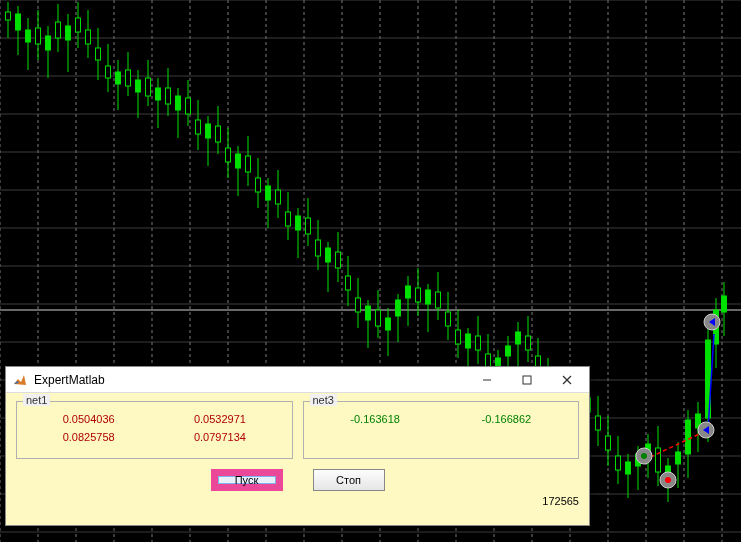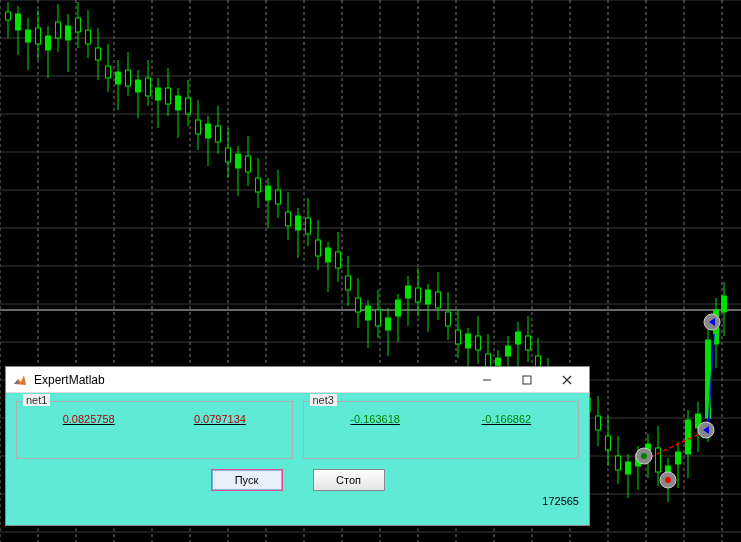--- a/index.html
+++ b/index.html
@@ -19,21 +19,21 @@
     background: #000;
   }
   .chart svg { display: block; }
   
   .dialog {
     position: absolute;
     left: 5px;
     top: 366px;
     width: 585px;
     height: 160px;
-    background: #5eead4;
+    background: #fef9c3;
     border: 1px solid #888;
     box-shadow: 2px 2px 6px rgba(0,0,0,.4);
     color: #000;
   }
   .titlebar {
     height: 26px;
     background: #fff;
     display: flex;
     align-items: center;
     padding: 0 2px 0 6px;
@@ -54,21 +54,20 @@
     font-family: Arial, sans-serif;
     font-size: 13px;
     color: #333;
   }
   .body {
     padding: 8px 10px 4px 10px;
   }
   .groups {
     display: flex;
     gap: 10px;
-    text-decoration: underline;
   }
   .group {
     flex: 1;
     position: relative;
     border: 1px solid #b0b0b0;
     padding: 8px 6px 6px 6px;
     height: 58px;
   }
   .group .legend {
     position: absolute;
@@ -101,21 +100,21 @@
   .btn {
     min-width: 72px;
     height: 22px;
     border: 1px solid #888;
     background: linear-gradient(#fdfdfd,#e6e6e6);
     font-size: 11px;
     display: flex; align-items: center; justify-content: center;
     cursor: pointer;
   }
   .btn.active {
-    border: 1px solid #ec4899;
+    border: 7px solid #ec4899;
     box-shadow: 0 0 0 1px #7bb3ef inset;
     background: #e8f1fb;
   }
   .numbox {
     width: 78px;
     height: 22px;
     border: 1px solid #888;
     background: #fff;
     text-align: center;
     font-size: 11px;
@@ -359,20 +358,24 @@
           <line x1="1" y1="1" x2="9" y2="9" stroke="#333" stroke-width="1.2"></line>
           <line x1="9" y1="1" x2="1" y2="9" stroke="#333" stroke-width="1.2"></line>
         </svg>
     </div>
   </div>
   <div class="body">
     <div class="groups">
       <div class="group net1">
         <span class="legend">net1</span>
         <div class="row">
+          <span class="val">0.0504036</span>
+          <span class="val">0.0532971</span>
+        </div>
+        <div class="row">
           <span class="val">0.0825758</span>
           <span class="val">0.0797134</span>
         </div>
       </div>
       <div class="group net3">
         <span class="legend">net3</span>
         <div class="row">
           <span class="val">-0.163618</span>
           <span class="val">-0.166862</span>
         </div>

